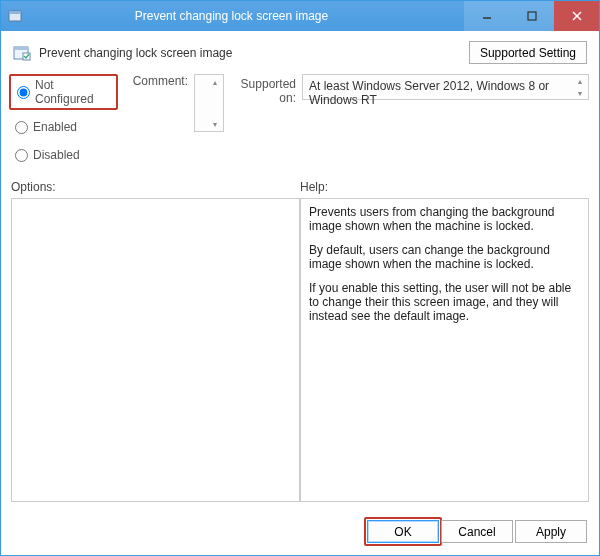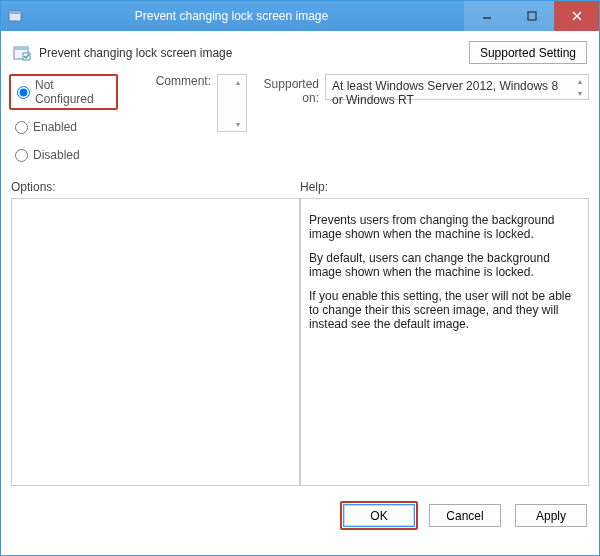--- a/index.html
+++ b/index.html
@@ -75,21 +75,21 @@
   .body-area {
     flex: 1;
     display: flex;
     flex-direction: column;
     padding: 0 10px 8px 10px;
     overflow: hidden;
   }
 
   .config-row {
     display: flex;
-    gap: 23px;
+    gap: 0;
     margin-bottom: 6px;
   }
   .radios {
     width: 105px;
     display: flex;
     flex-direction: column;
     gap: 10px;
     position: relative;
     margin-top: 2px;
   }
@@ -174,29 +174,29 @@
   }
   .pane-box {
     flex: 1;
     border: 1px solid #ccc;
     background: #fff;
     overflow-y: auto;
     padding: 6px 8px;
     font-size: 12px;
     color: #222;
   }
-  .pane-box p { margin: 8px 0 10px 0; }
+  .pane-box p { margin: 0 0 10px 0; }
 
   
   .footer {
     border-top: 0px solid #ddd;
-    padding: 10px 12px 28px;
+    padding: 10px 12px 12px;
     display: flex;
     justify-content: flex-end;
-    gap: 14px;
+    gap: 2px;
   }
   .footer-btn {
     width: 72px;
     height: 23px;
     background: #fdfdfd;
     border: 1px solid #acacac;
     font-size: 12px;
     cursor: default;
   }
   .footer-btn.default {

